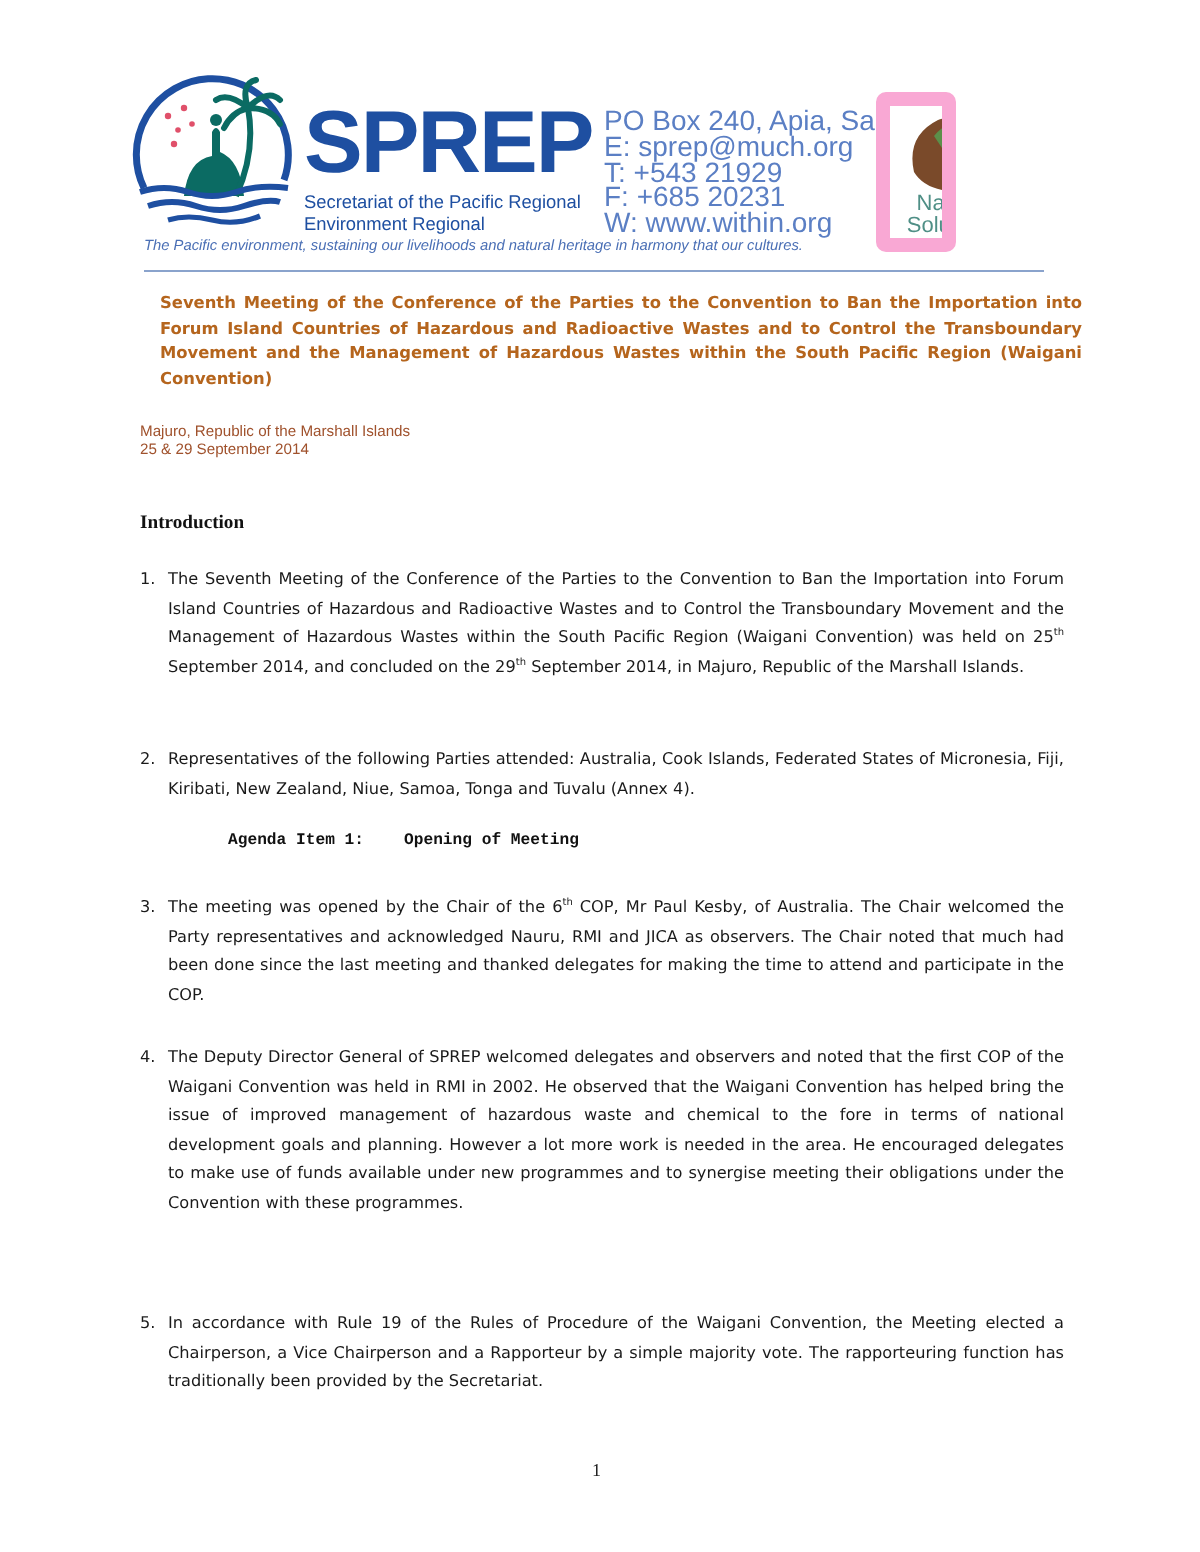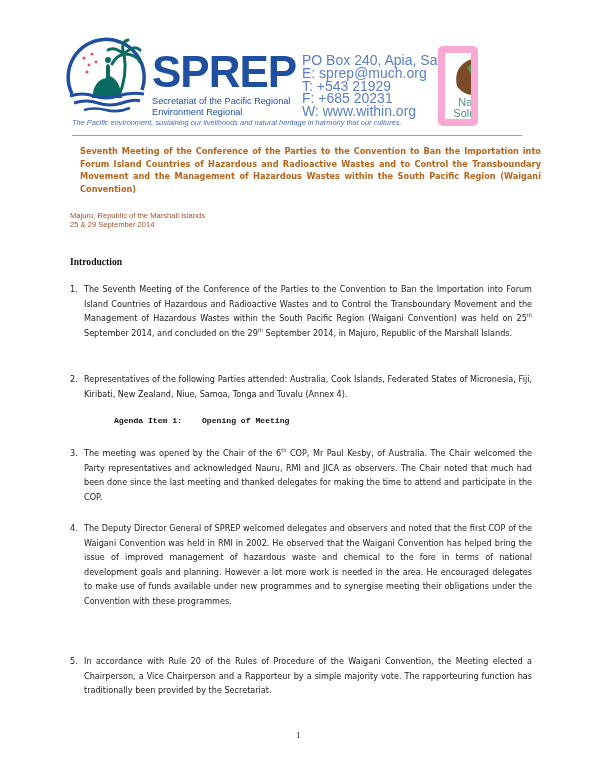--- a/index.html
+++ b/index.html
@@ -128,17 +128,17 @@
   </div>
 
   <div class="para body-text" style="top:521px;">
     <span class="num">4.</span>
     <span class="txt">The Deputy Director General of SPREP welcomed delegates and observers and noted that the first COP of the Waigani Convention was held in RMI in 2002. He observed that the Waigani Convention has helped bring the issue of improved management of hazardous waste and chemical to the fore in terms of national development goals and planning. However a lot more work is needed in the area. He encouraged delegates to make use of funds available under new programmes and to synergise meeting their obligations under the Convention with these programmes.</span>
   </div>
 
 
   <div class="para body-text" style="top:654px;">
     <span class="num">5.</span>
-    <span class="txt">In accordance with Rule 20 of the Rules of Procedure of the Waigani Convention, the Meeting elected a Chairperson, a Vice Chairperson and a Rapporteur by a simple majority vote. The rapporteuring function has traditionally been provided by the Secretariat.</span>
+    <span class="txt">In accordance with Rule 19 of the Rules of Procedure of the Waigani Convention, the Meeting elected a Chairperson, a Vice Chairperson and a Rapporteur by a simple majority vote. The rapporteuring function has traditionally been provided by the Secretariat.</span>
   </div>
 
   <div class="pagenum">1</div>
 </div>
 
 </body></html>

